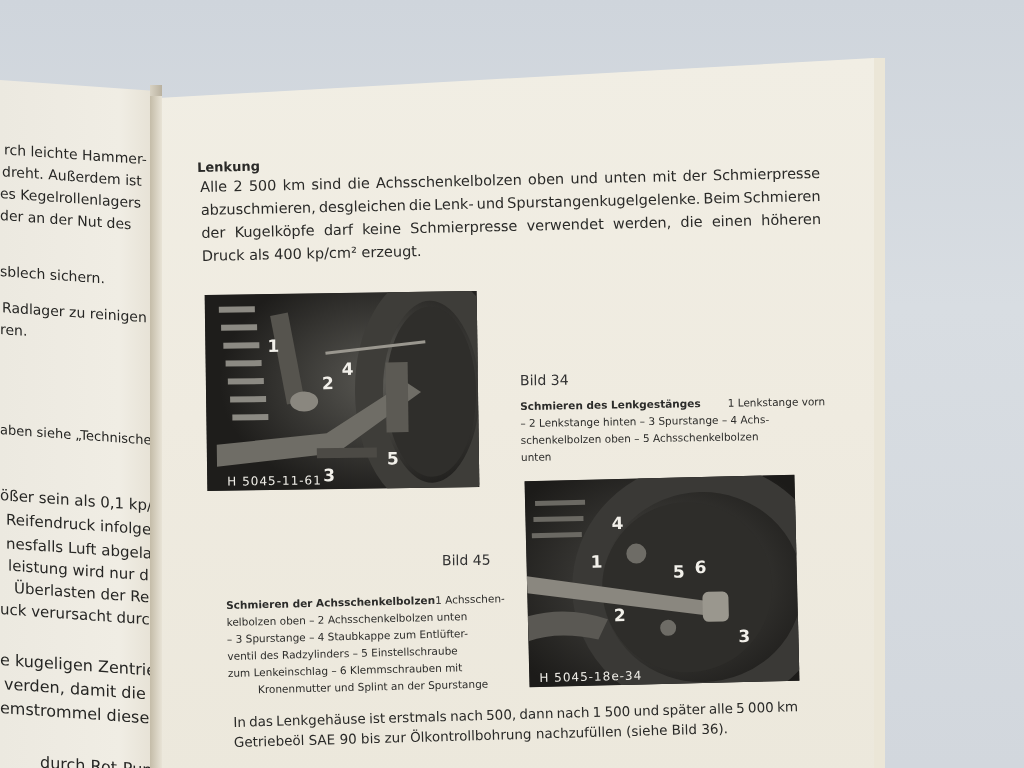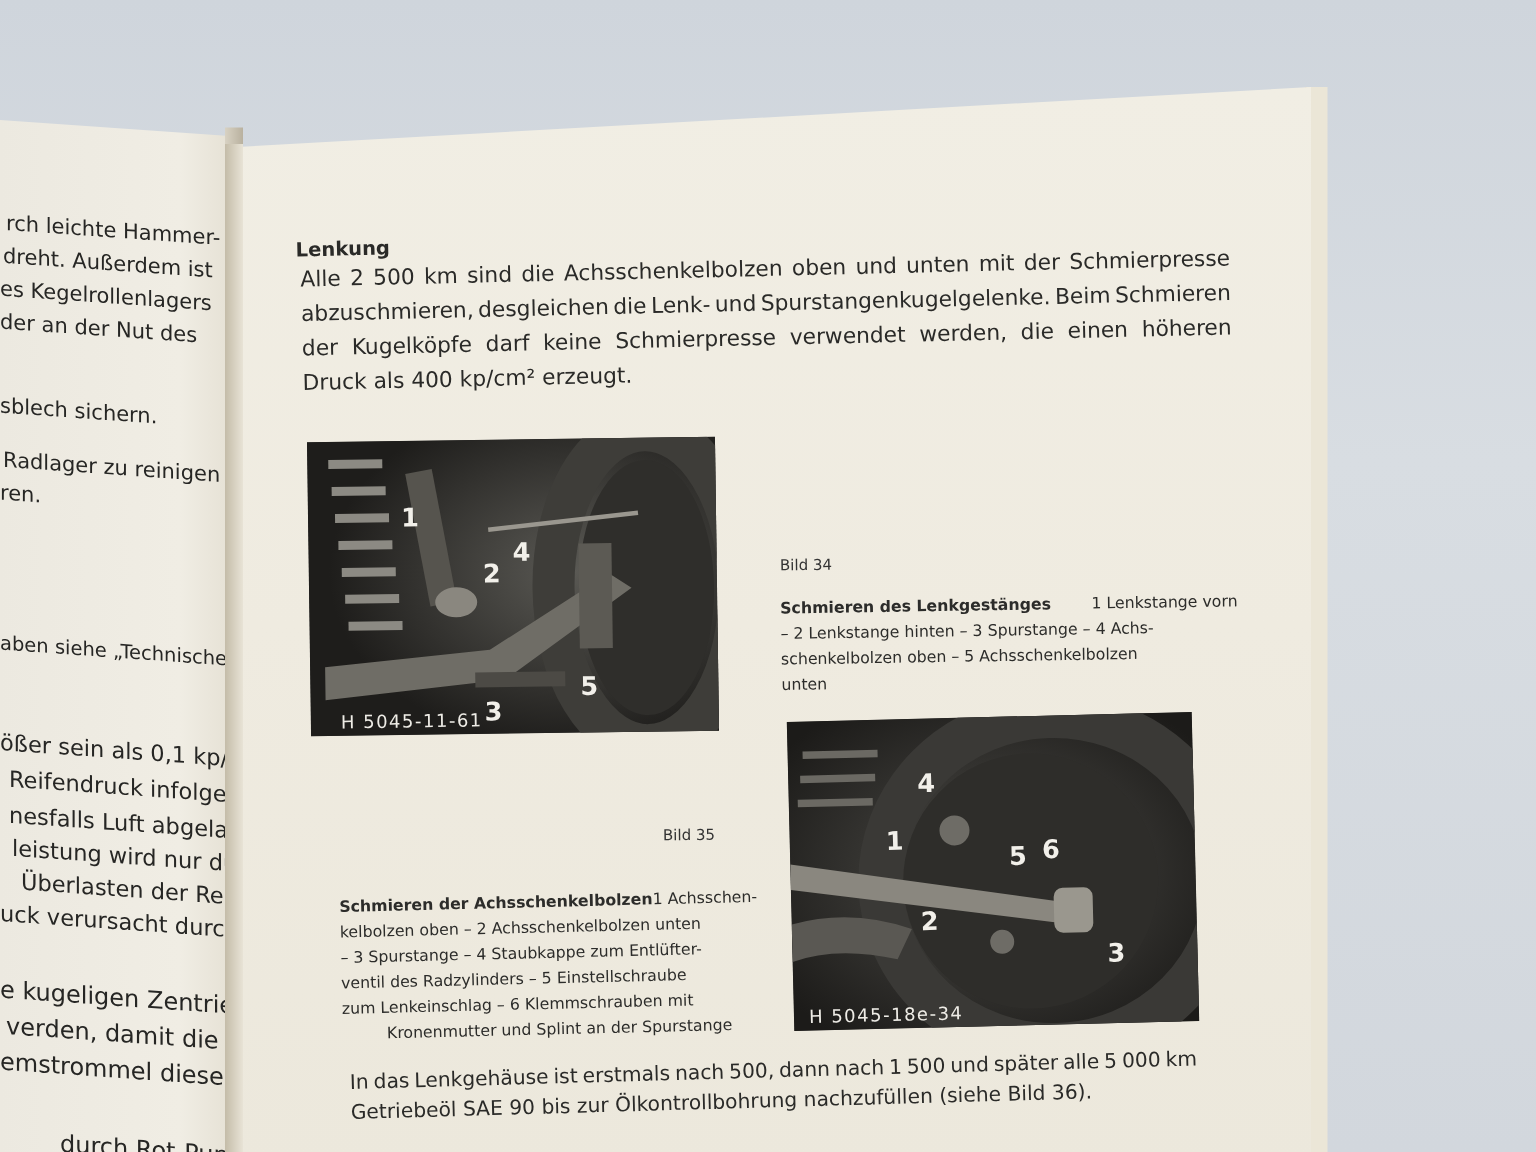--- a/index.html
+++ b/index.html
@@ -18,21 +18,21 @@
   .heading{position:absolute;left:197px;top:160px;font-weight:bold;font-size:13px;transform:rotate(-1.3deg);transform-origin:0 0;}
   .para{position:absolute;left:200px;top:176px;width:620px;font-size:14.5px;line-height:23px;transform:rotate(-1.3deg);transform-origin:0 0;}
   .para .row{display:flex;justify-content:space-between;white-space:nowrap;}
   .para .row.last{justify-content:flex-start;}
   .photo{position:absolute;background:#2b2a28;overflow:hidden;}
   .photo1{left:206px;top:293px;width:272px;height:196px;transform:rotate(-0.8deg);}
   .photo2{left:527px;top:478px;width:270px;height:206px;transform:rotate(-1.4deg);}
   .photo svg{position:absolute;left:0;top:0;width:100%;height:100%;}
   .plabel{position:absolute;color:#f2f0ea;font-size:17px;font-weight:bold;}
   .code{position:absolute;color:#eeece6;font-size:12px;letter-spacing:1px;}
-  .figlabel{position:absolute;font-size:10px;color:#333;}
+  .figlabel{position:absolute;font-size:14px;color:#333;}
   .caption{position:absolute;font-size:10.5px;line-height:17px;color:#2c2c2a;}
   .caption b{font-weight:bold;}
   .cap34{left:520px;top:398px;width:305px;transform:rotate(-0.9deg);transform-origin:0 0;}
   .cap35{left:226px;top:597px;width:260px;transform:rotate(-1.4deg);transform-origin:0 0;}
   .cap35 .row{display:flex;justify-content:space-between;white-space:nowrap;}
   .cap34 .row{display:flex;justify-content:space-between;white-space:nowrap;}
   .foot{position:absolute;left:233px;top:712px;width:565px;font-size:13.5px;line-height:20px;transform:rotate(-1.6deg);transform-origin:0 0;}
   .foot .row{display:flex;justify-content:space-between;white-space:nowrap;}
 </style>
 </head>
@@ -183,21 +183,21 @@
   </svg>
   <span class="plabel" style="left:64px;top:72px">1</span>
   <span class="plabel" style="left:86px;top:126px">2</span>
   <span class="plabel" style="left:210px;top:150px">3</span>
   <span class="plabel" style="left:86px;top:34px">4</span>
   <span class="plabel" style="left:146px;top:84px">5</span>
   <span class="plabel" style="left:168px;top:80px">6</span>
   <span class="code" style="left:10px;top:190px">H 5045-18e-34</span>
 </div>
 
-<div class="figlabel" style="left:442px;top:552px;transform:rotate(-0.8deg)">Bild 35</div>
+<div class="figlabel" style="left:442px;top:552px;transform:rotate(-0.8deg)">Bild 45</div>
 
 <div class="caption cap35">
   <div class="row">
       <b>Schmieren der Achsschenkelbolzen</b>
       <span>1 Achsschen-</span>
     </div>
   <div class="row">kelbolzen oben – 2 Achsschenkelbolzen unten</div>
   <div class="row">– 3 Spurstange – 4 Staubkappe zum Entlüfter-</div>
   <div class="row">ventil des Radzylinders – 5 Einstellschraube</div>
   <div class="row">zum Lenkeinschlag – 6 Klemmschrauben mit</div>

